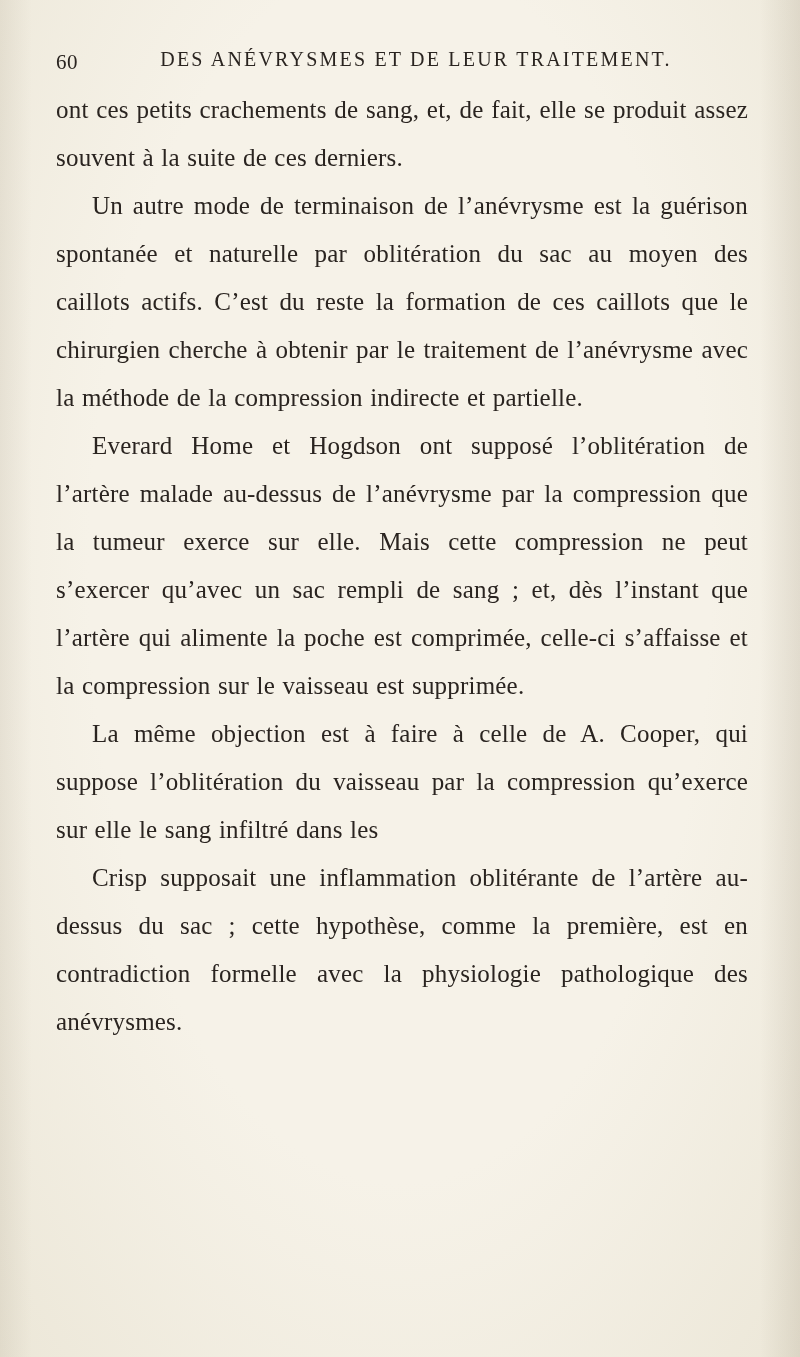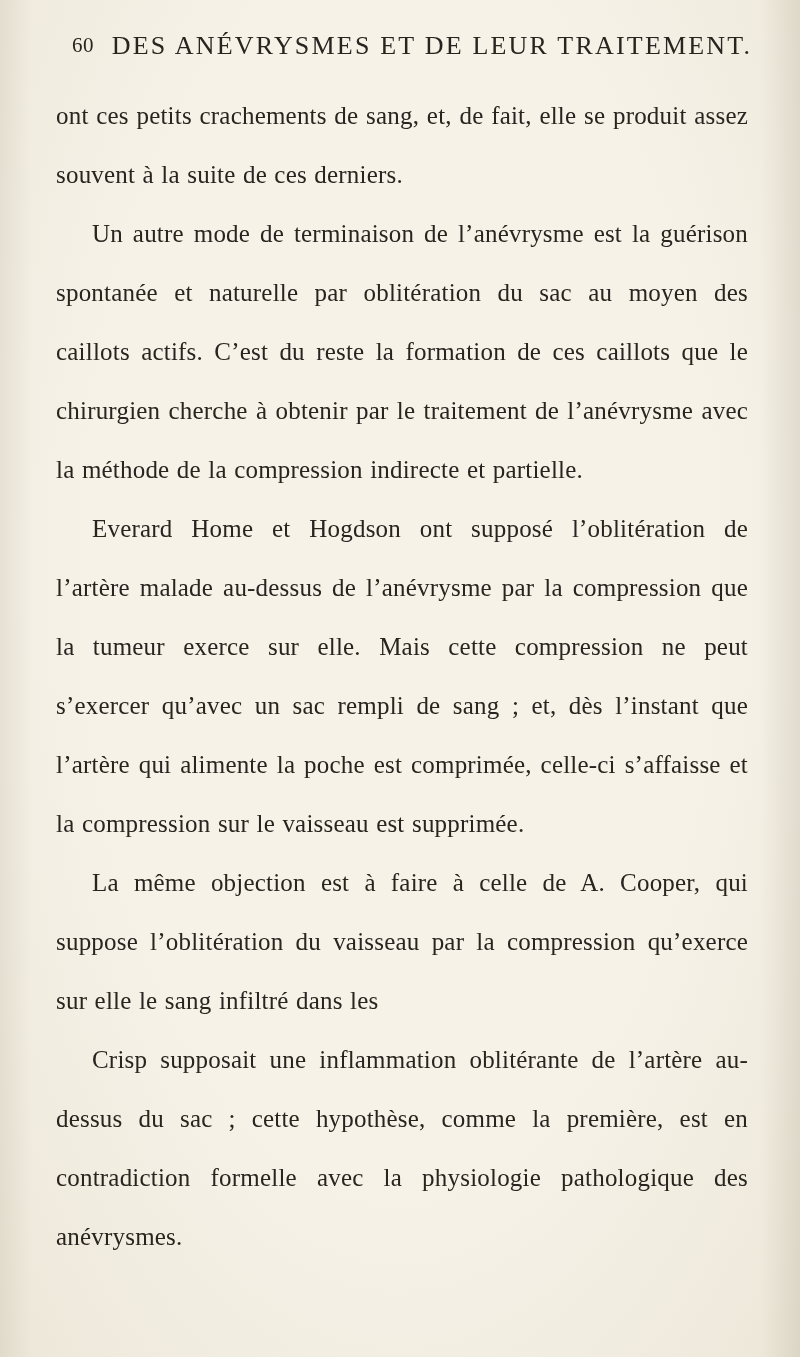--- a/index.html
+++ b/index.html
@@ -17,36 +17,36 @@
     position:relative;
     width:800px;height:1357px;
     background:
       linear-gradient(90deg, rgba(120,105,80,0.10) 0%, rgba(120,105,80,0.0) 4%,
                       rgba(120,105,80,0.0) 95%, rgba(120,105,80,0.14) 100%),
       radial-gradient(ellipse at 50% 42%, #f6f2e8 55%, #ece7d8 100%);
     color:var(--ink);
   }
   .page-header{
     position:absolute;
-    top:31px;left:56px;width:690px;height:32px;margin-left:16px;
+    top:48px;left:56px;width:690px;height:32px;
   }
   .page-number{
     position:absolute;left:0;top:2px;
     font-size:21px;letter-spacing:0.5px;
   }
   .running-title{
     display:block;text-align:center;
-    font-size:26px;letter-spacing:2.2px;
+    font-size:20px;letter-spacing:2.2px;
     padding-left:30px;
     white-space:nowrap;
   }
   .page-body{
     position:absolute;
     top:86px;left:56px;width:692px;
-    font-size:25px;line-height:59px;
+    font-size:25px;line-height:48px;
     text-align:justify;
     letter-spacing:0.2px;
     word-spacing:1px;
   }
   .para{margin:0;}
   .para.indent{text-indent:36px;font-family:Liberation Serif, serif;}
 </style>
 </head>
 <body>
 

